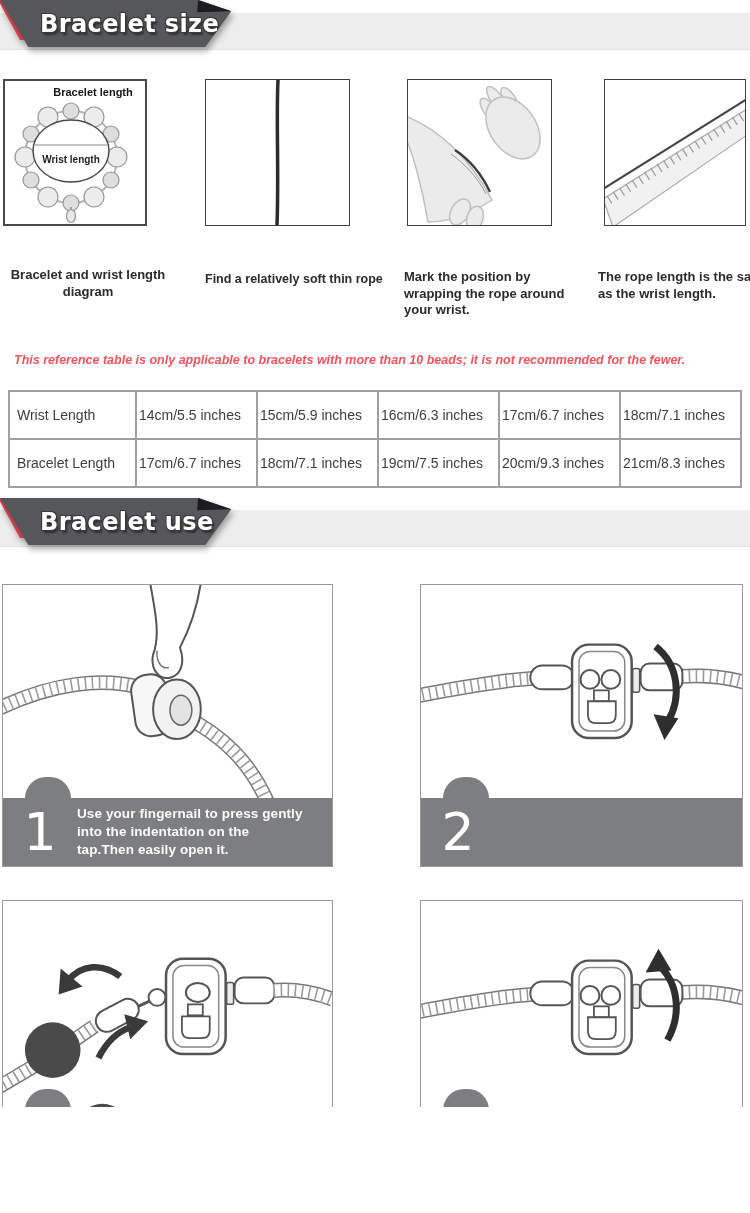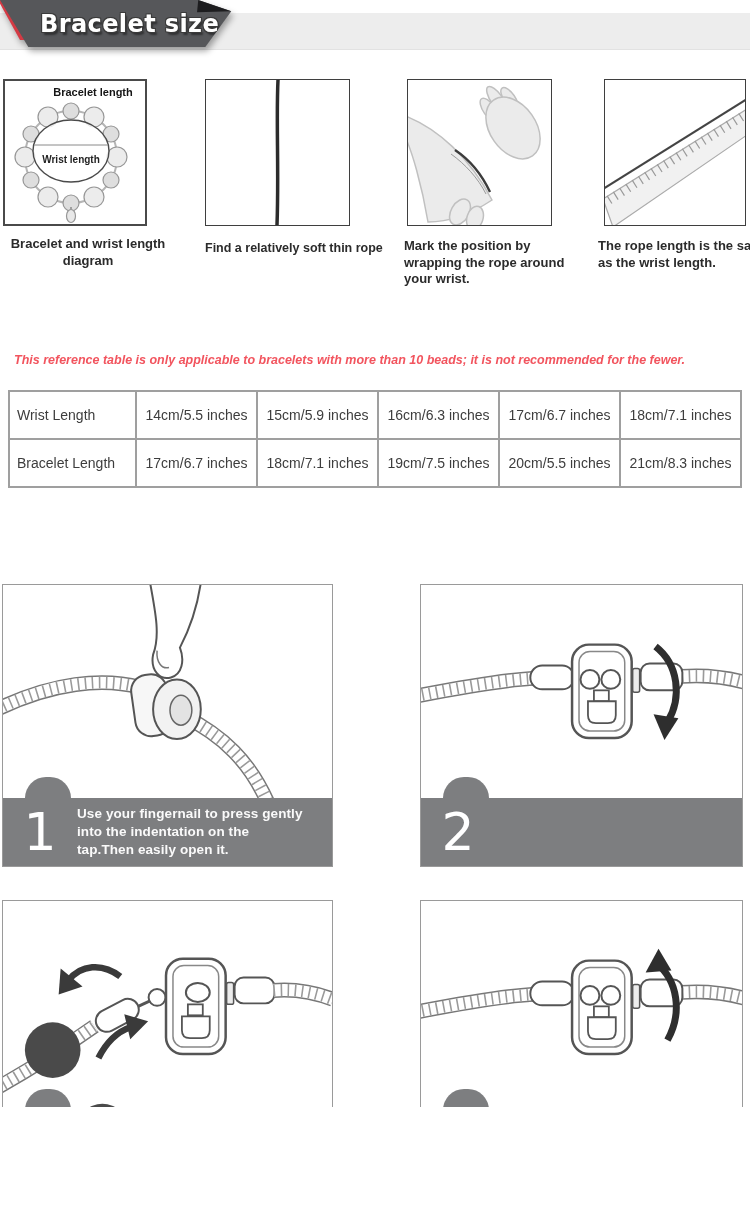--- a/index.html
+++ b/index.html
@@ -20,34 +20,34 @@
     font-family:"DejaVu Sans","Liberation Sans",sans-serif;
     text-shadow:1px 1px 0 #3a3a3a,-1px 1px 0 #3a3a3a,1px -1px 0 #3a3a3a,-1px -1px 0 #3a3a3a,2px 3px 2px rgba(0,0,0,.45);}
 
   
   .mbox{position:absolute;top:79px;height:147px;background:#fff;border:1px solid #3f3f3f;box-sizing:border-box;}
   #mbox1{left:3px;width:144px;border-width:2px;border-color:#4a4a4a;}
   #mbox2{left:205px;width:145px;}
   #mbox3{left:407px;width:145px;}
   #mbox4{left:604px;width:142px;}
   .mbox svg{display:block;width:100%;height:100%;}
-  .mcap{position:absolute;font-size:13px;font-weight:bold;color:#2b2b2b;line-height:1.28;}
+  .mcap{position:absolute;font-size:13px;font-weight:bold;color:#2b2b2b;line-height:1.28;margin-top:31px;}
   #mcap1{left:8px;top:236px;width:160px;text-align:center;}
   #mcap2{left:205px;top:240px;width:200px;white-space:nowrap;font-size:12.5px;}
   #mcap3{left:404px;top:238px;width:168px;}
   #mcap4{left:598px;top:238px;width:172px;}
 
   .notice{position:absolute;left:14px;top:294px;width:732px;font-size:16px;font-weight:bold;
           color:#1c1c1c;line-height:1.5;letter-spacing:.1px;}
   .warning{position:absolute;left:14px;top:353px;font-size:12.5px;font-weight:bold;color:#f2545e;white-space:nowrap;font-style:italic;}
 
   
   .size-table{position:absolute;left:8px;top:390px;width:734px;border-collapse:collapse;}
   .size-table td,.size-table th{border:2px solid #9f9f9f;height:46px;font-size:14px;font-weight:400;
-      color:#3d3d3d;text-align:center;padding:0 2px;}
+      color:#3d3d3d;text-align:left;padding:0 2px;}
   .size-table th{width:116px;text-align:left;padding-left:7px;font-weight:400;}
 
   
   .upanel{position:absolute;background:#fff;border:1px solid #9a9a9a;box-sizing:border-box;}
   #up1{left:2px;top:584px;width:331px;height:283px;}
   #up2{left:420px;top:584px;width:323px;height:283px;}
   #up3{left:2px;top:900px;width:331px;height:284px;}
   #up4{left:420px;top:900px;width:323px;height:284px;}
   .illus{position:absolute;left:0;top:0;width:100%;}
   .ubar{position:absolute;left:0;right:0;bottom:0;background:#7d7e80;display:flex;align-items:center;}
@@ -152,26 +152,36 @@
       <td>15cm/5.9 inches</td>
       <td>16cm/6.3 inches</td>
       <td>17cm/6.7 inches</td>
       <td>18cm/7.1 inches</td>
     </tr>
     <tr>
       <th>Bracelet Length</th>
       <td>17cm/6.7 inches</td>
       <td>18cm/7.1 inches</td>
       <td>19cm/7.5 inches</td>
-      <td>20cm/5.5 inches</td>
+      <td>20cm/9.3 inches</td>
       <td>21cm/8.3 inches</td>
     </tr>
   </tbody>
     </table>
 
+  <div class="ribbon-row" style="top:498px">
+    <div class="strip" style="top:12px"></div>
+    <div class="ribbon">
+      <div class="ribbon-red"></div>
+      <div class="ribbon-body">
+        <span class="ribbon-title">Bracelet use</span>
+      </div>
+      <div class="ribbon-fold"></div>
+    </div>
+  </div>
 
   <div class="upanel" id="up1">
     <svg class="illus" viewBox="0 0 331 215">
       <path class="cord-out" d="M -6 125 C 50 98 100 93 138 103"></path>
       <path class="cord-in" d="M -6 125 C 50 98 100 93 138 103"></path>
       <path class="cord-hatch" d="M -6 125 C 50 98 100 93 138 103"></path>
       <path class="cord-out" d="M 182 132 C 222 152 248 178 266 218"></path>
       <path class="cord-in" d="M 182 132 C 222 152 248 178 266 218"></path>
       <path class="cord-hatch" d="M 182 132 C 222 152 248 178 266 218"></path>
       <rect x="131" y="90" width="36" height="62" rx="16" transform="rotate(-8 149 121)" fill="#f7f7f7" stroke="#555" stroke-width="2"></rect>

